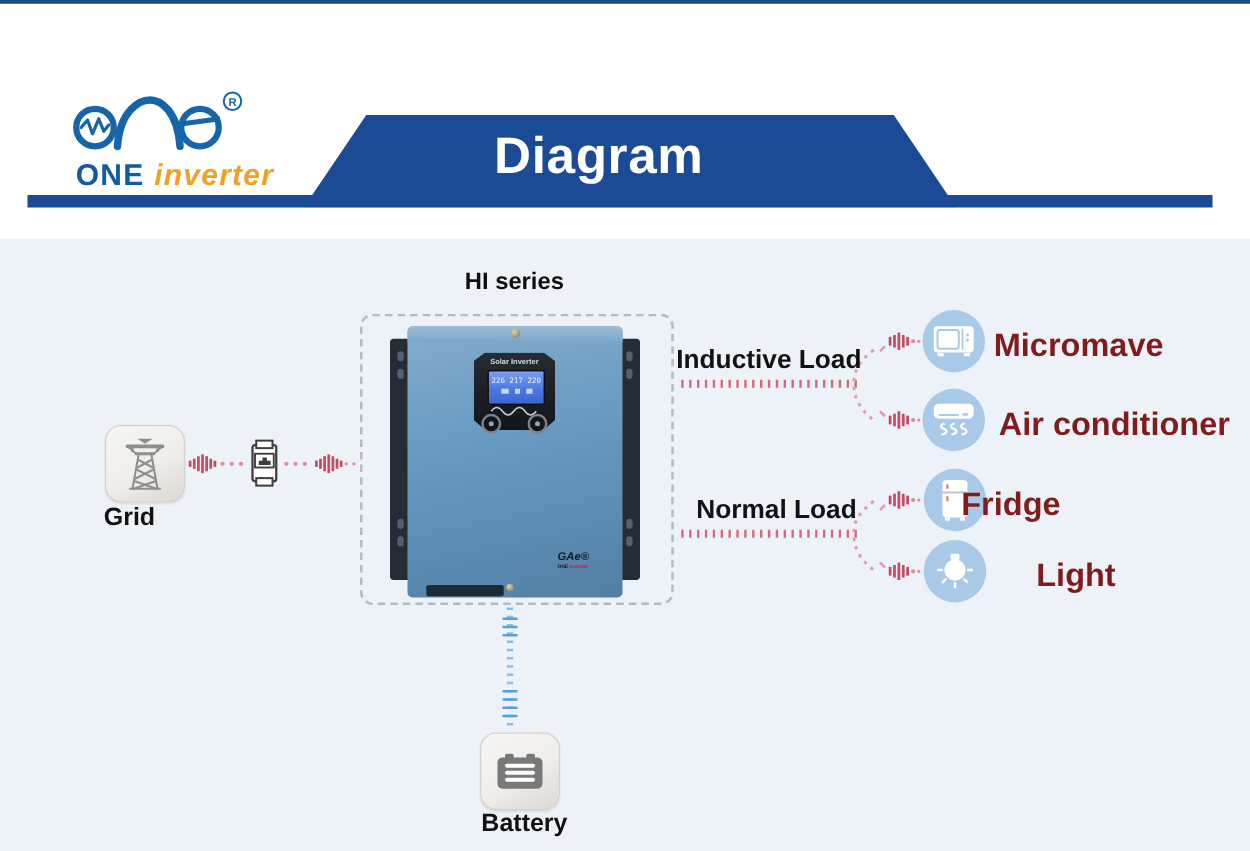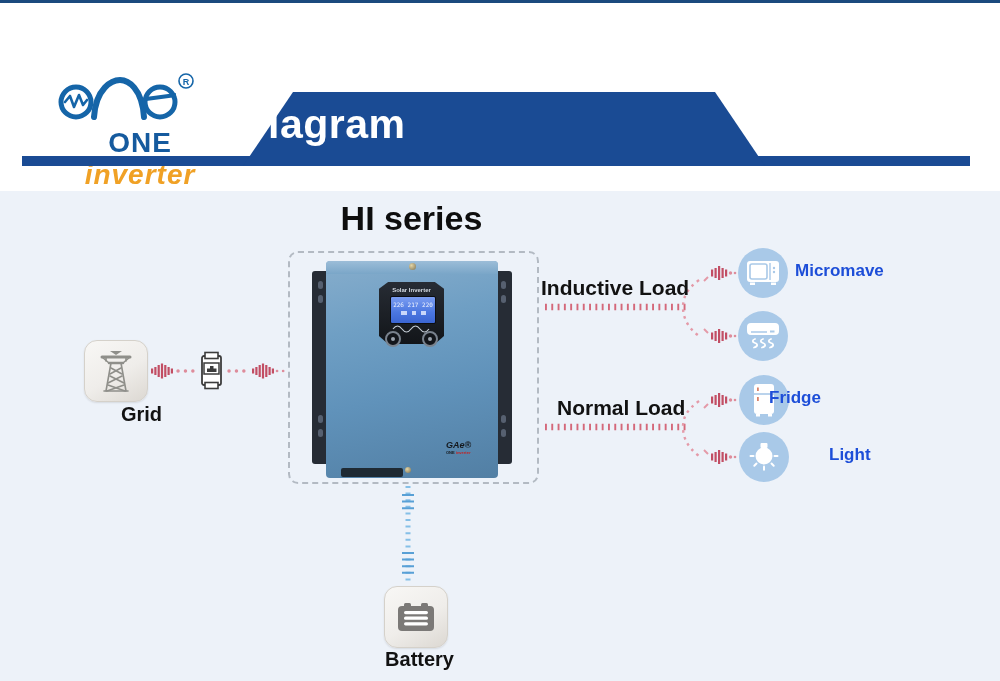--- a/index.html
+++ b/index.html
@@ -5,30 +5,30 @@
   html,body{margin:0;padding:0;background:#ffffff;}
   #page{position:relative;width:1000px;height:681px;overflow:hidden;background:#ffffff;
         font-family:"Liberation Sans","DejaVu Sans",sans-serif;}
   .abs{position:absolute;}
 
   
   #top-border{left:0;top:0;width:1000px;height:3px;background:#1b4a7e;}
   #banner-bar{left:22px;top:156px;width:948px;height:10px;background:#1a4b94;}
   #banner-trapezoid{left:243px;top:92px;width:522px;height:74px;background:#1a4b94;
       clip-path:polygon(50px 0,calc(100% - 50px) 0,100% 100%,0 100%);}
-  #banner-title{left:238px;top:101px;width:460px;text-align:left;color:#ffffff;
+  #banner-title{left:249px;top:101px;width:460px;text-align:center;color:#ffffff;
       font-size:41px;font-weight:bold;letter-spacing:0.5px;}
   #logo{left:52px;top:70px;}
-  #logo-text{left:50px;top:127px;width:180px;text-align:center;font-size:28px;font-weight:bold;}
+  #logo-text{left:50px;top:127px;width:180px;text-align:center;font-size:24px;font-weight:bold;}
   #logo-text .one{color:#155a9e;letter-spacing:1px;}
   #logo-text .inv{color:#f0a125;font-style:italic;letter-spacing:1px;}
 
   
   #diagram-bg{left:0;top:191px;width:1000px;height:490px;background:#edf2f9;}
-  #hi-series{left:288px;top:199px;width:247px;text-align:center;font-size:34px;font-weight:bold;color:#0e0e0e;}
+  #hi-series{left:288px;top:215px;width:247px;text-align:center;font-size:19px;font-weight:bold;color:#0e0e0e;}
   #dashed-box{left:288px;top:251px;width:247px;height:229px;border:2px dashed #b3bac3;border-radius:10px;}
 
   
   .bracket{width:18px;height:193px;background:#262c35;border-radius:3px;}
   .bracket .hole{position:absolute;left:6px;width:5px;height:8px;border-radius:3px;background:#566070;}
   #inverter-body{left:326px;top:261px;width:172px;height:217px;border-radius:4px;
       background:linear-gradient(168deg,#86adcc 0%,#6f9fc4 30%,#6092ba 60%,#527fa4 100%);}
   #inverter-topface{left:326px;top:261px;width:172px;height:13px;border-radius:4px 4px 0 0;
       background:linear-gradient(#9cbdd8,#7aa6c8);}
   .screw{border-radius:50%;background:radial-gradient(circle at 35% 35%,#e3d5a6,#7d7253);}
@@ -51,21 +51,21 @@
   #device-logo .sub .red{color:#c42222;}
   #bottom-notch{left:341px;top:468px;width:62px;height:9px;background:#1f2a33;border-radius:2px;}
 
   
   .device-card{width:62px;height:60px;border-radius:13px;border:1px solid #d5d1ca;
       background:linear-gradient(150deg,#f8f7f5 0%,#efedea 55%,#dcd8d2 100%);
       box-shadow:0 1px 2px rgba(0,0,0,0.10);display:flex;align-items:center;justify-content:center;}
   .load-circle{width:50px;height:50px;border-radius:50%;background:#a9c9e8;
       display:flex;align-items:center;justify-content:center;}
   .device-label{font-size:20px;font-weight:bold;color:#121212;}
-  .load-label{font-size:17px;font-weight:bold;color:#1d4ed8;}
+  .load-label{font-size:26px;font-weight:bold;color:#7f1d1d;}
   .group-label{font-size:21px;font-weight:bold;color:#121212;}
 </style>
 </head>
 <body>
 
 <div id="page">
 
   <div class="abs" id="top-border"></div>
 
   <svg class="abs" id="logo" width="180" height="58" viewBox="0 0 180 58">
@@ -217,21 +217,21 @@
         <line x1="27" y1="15" x2="32" y2="43"></line>
       <line x1="17" y1="20" x2="28" y2="26"></line>
         <line x1="27" y1="20" x2="16" y2="26"></line>
       <line x1="16" y1="28" x2="30" y2="35"></line>
         <line x1="28" y1="28" x2="14" y2="35"></line>
       <line x1="14" y1="37" x2="31" y2="43"></line>
         <line x1="30" y1="37" x2="13" y2="43"></line>
       <line x1="10" y1="43" x2="34" y2="43"></line>
     </svg>
   </div>
-  <div class="abs device-label" style="left:100px;top:403px;width:62px;text-align:right;">Grid</div>
+  <div class="abs device-label" style="left:83px;top:403px;width:62px;text-align:left;">Grid</div>
 
   <svg class="abs" style="left:199px;top:351px;" width="25" height="39" viewBox="0 0 25 39">
     <rect x="3" y="5" width="19" height="29" rx="2" fill="#ffffff" stroke="#3c3c3c" stroke-width="1.8"></rect>
     <rect x="6" y="1.5" width="13" height="6" fill="#ffffff" stroke="#3c3c3c" stroke-width="1.6"></rect>
     <rect x="6" y="31.5" width="13" height="6" fill="#ffffff" stroke="#3c3c3c" stroke-width="1.6"></rect>
     <rect x="5" y="12" width="15" height="11" fill="#ffffff" stroke="#3c3c3c" stroke-width="1.5"></rect>
     <path d="M8,21 h9.5 v-3.5 h-3 v-2.5 h-3.5 v2.5 h-3 z" fill="#3c3c3c"></path>
   </svg>
 
   <div class="abs group-label" style="left:557px;top:396px;">Normal Load</div>
@@ -253,20 +253,21 @@
   <div class="abs load-circle" style="left:738px;top:311px;">
     <svg width="34" height="28" viewBox="0 0 34 28">
       <rect x="1" y="1" width="32" height="12" rx="4" fill="#ffffff"></rect>
       <line x1="5" y1="10" x2="21" y2="10" stroke="#a9c9e8" stroke-width="1.5"></line>
       <rect x="24" y="8.5" width="4.5" height="2" fill="#a9c9e8"></rect>
       <path d="M9,17 C6,18 6,20 9,21 C12,22 12,24.5 8,25.5" stroke="#ffffff" stroke-width="1.8" fill="none" stroke-linecap="round"></path>
       <path d="M17,17 C14,18 14,20 17,21 C20,22 20,24.5 16,25.5" stroke="#ffffff" stroke-width="1.8" fill="none" stroke-linecap="round"></path>
       <path d="M25,17 C22,18 22,20 25,21 C28,22 28,24.5 24,25.5" stroke="#ffffff" stroke-width="1.8" fill="none" stroke-linecap="round"></path>
     </svg>
   </div>
+  <div class="abs load-label" style="left:799px;top:324px;">Air conditioner</div>
 
   <div class="abs load-circle" style="left:739px;top:375px;">
     <svg width="24" height="34" viewBox="0 0 24 34">
       <rect x="2" y="1" width="20" height="30" rx="3" fill="#ffffff"></rect>
       <line x1="2" y1="11" x2="22" y2="11" stroke="#a9c9e8" stroke-width="1.6"></line>
       <rect x="5" y="4.5" width="1.8" height="3.5" fill="#d9836a"></rect>
         <rect x="5" y="14" width="1.8" height="4" fill="#d9836a"></rect>
       <rect x="4" y="31" width="4" height="2.5" fill="#ffffff"></rect>
         <rect x="16" y="31" width="4" height="2.5" fill="#ffffff"></rect>
     </svg>

